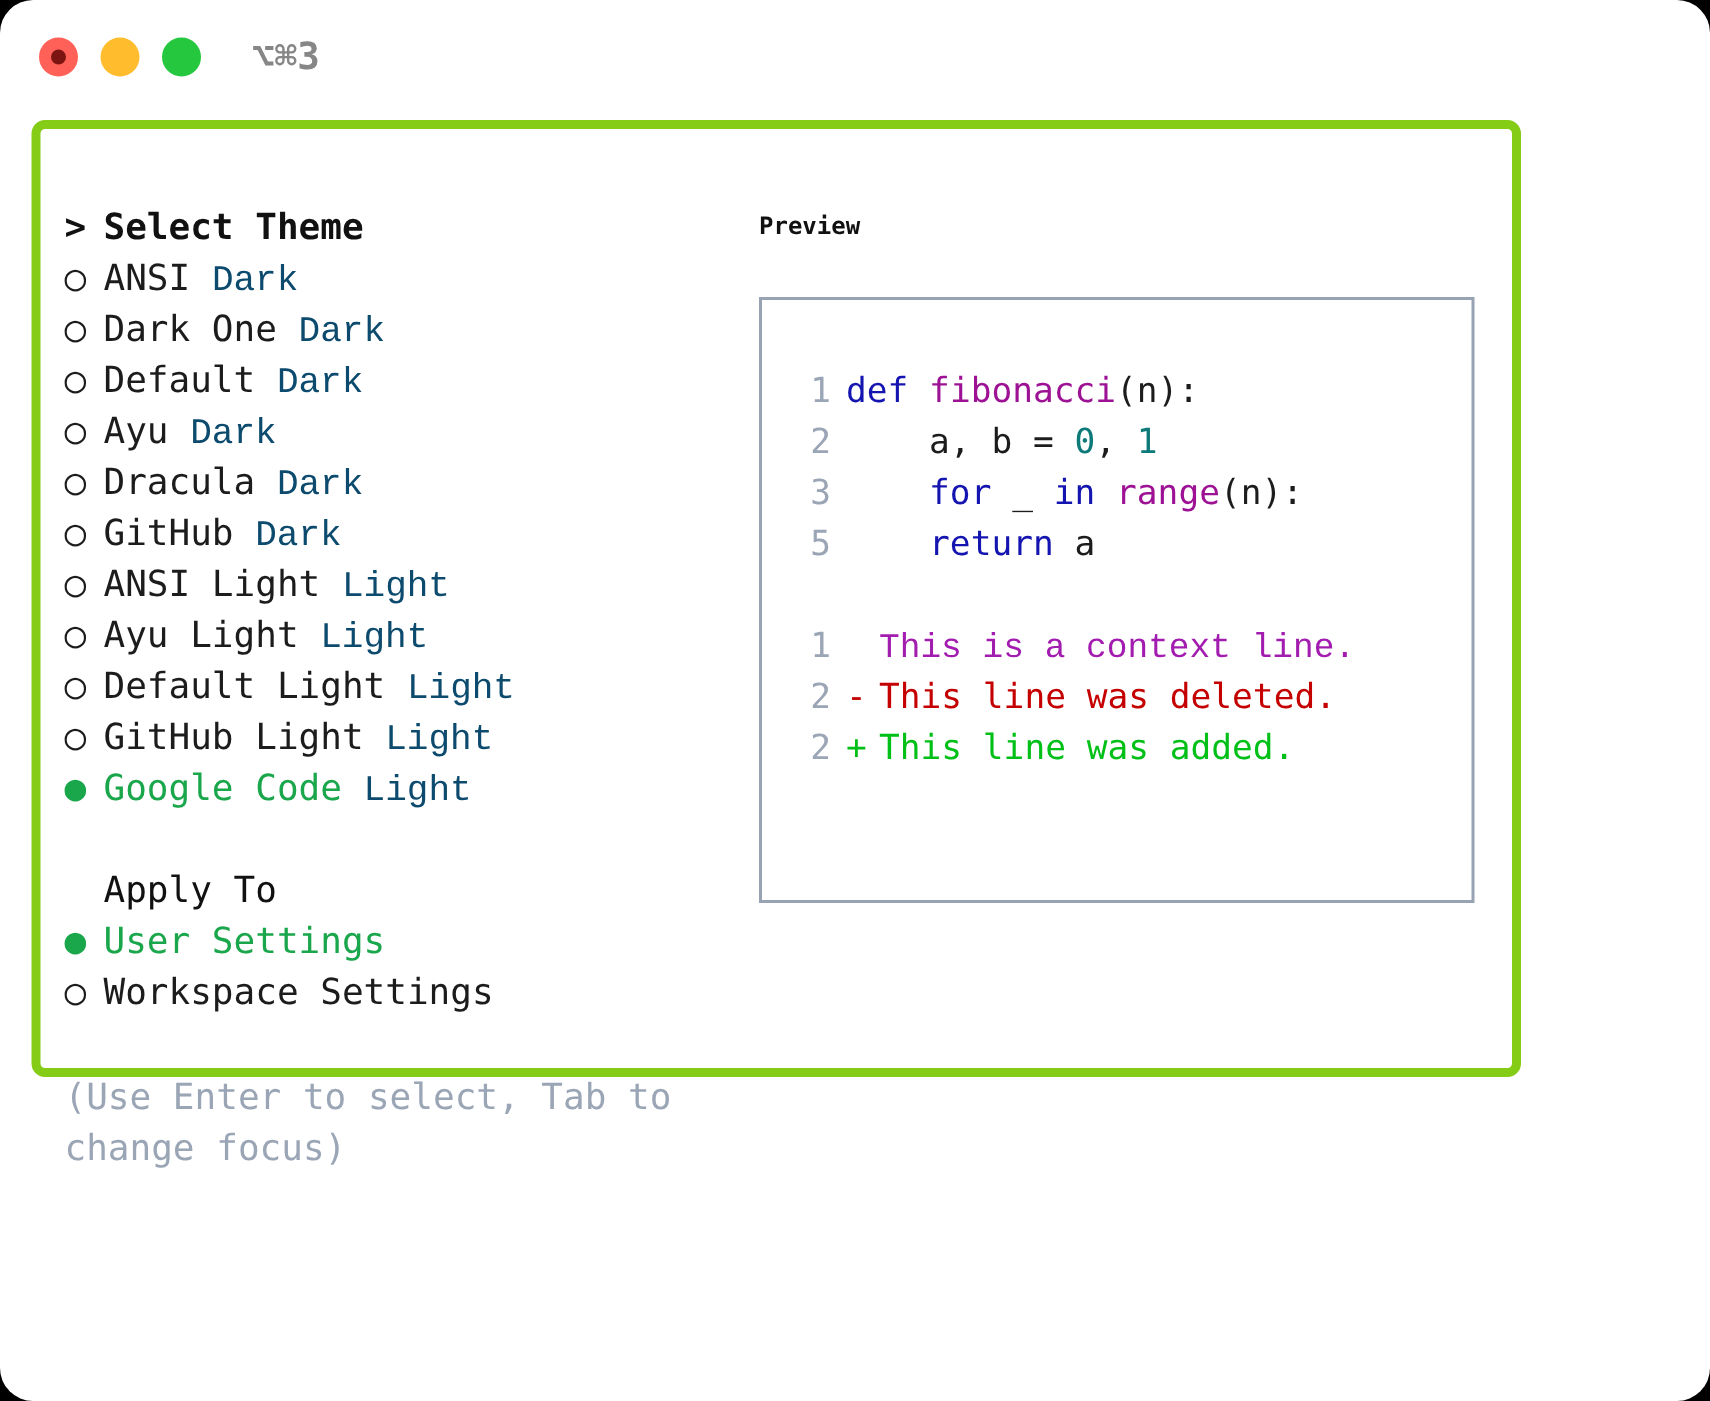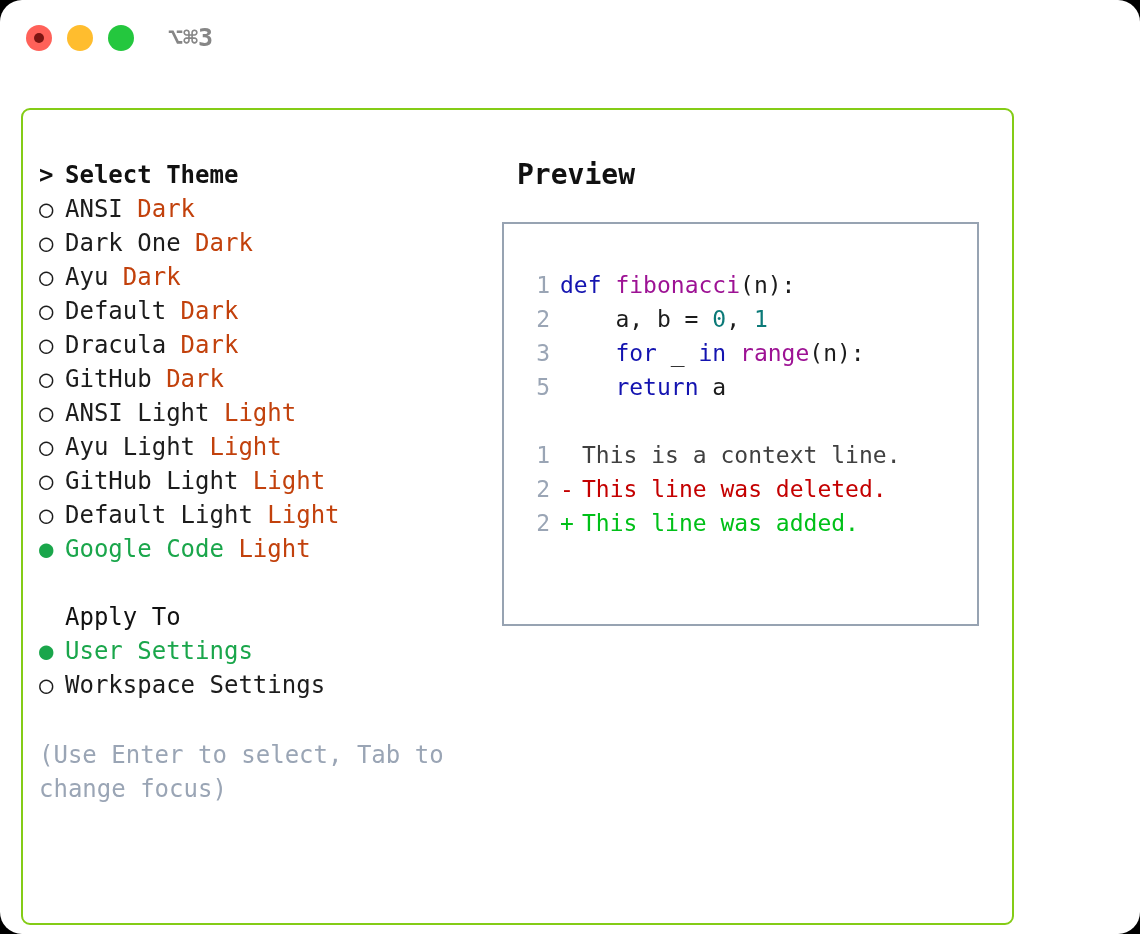--- a/index.html
+++ b/index.html
@@ -66,25 +66,25 @@
     font-weight: bold;
     color: #868686;
     letter-spacing: 0px;
     line-height: 32px;
   }
 
   
   .panel {
     position: absolute;
     left: 21px;
-    top: 108px;
+    top: 80px;
     width: 993px;
-    height: 817px;
+    height: 638px;
     box-sizing: border-box;
-    border: 2px solid #84cc16;
+    border: 6px solid #84cc16;
     border-radius: 9px;
     background: #ffffff;
   }
 
   
   .left-col {
     position: absolute;
     left: 16px;
     top: 48px;
     width: 450px;
@@ -98,21 +98,21 @@
     color: #1c1c1c;
   }
   .row .bullet {
     display: inline-block;
     width: 26px;
     color: #1c1c1c;
   }
   .row.selected .bullet { color: #1aa64b; }
   .row.selected .label  { color: #1aa64b; }
   .row .label  { color: #1c1c1c; }
-  .row .tag    { color: #c2410c; }
+  .row .tag    { color: #0c4a6e; font-family: Liberation Mono, monospace; }
 
   .section-head {
     height: 34px;
     line-height: 34px;
     font-size: 24px;
     font-weight: bold;
     color: #111111;
     white-space: nowrap;
   }
   .section-head .caret {
@@ -133,26 +133,25 @@
   }
 
   
   .right-col {
     position: absolute;
     left: 479px;
     top: 48px;
     width: 490px;
   }
   .preview-title {
-    font-size: 28px;
+    font-size: 16px;
     font-weight: bold;
     color: #111111;
     line-height: 34px;
     height: 34px;
-    margin-left: 15px;
   }
   .preview-box {
     margin-top: 30px;
     width: 477px;
     height: 404px;
     box-sizing: border-box;
     border: 2px solid #97a3b2;
     background: #ffffff;
     padding: 44px 0 0 18px;
   }
@@ -171,21 +170,21 @@
     color: #9aa5b5;
     margin-right: 10px;
   }
   .kw   { color: #1414b0; }
   .fn   { color: #9d1294; }
   .num  { color: #0c7a78; }
   .pl   { color: #1c1c1c; }
 
   .gap-line { height: 34px; }
 
-  .diff-ctx { color: #404040; }
+  .diff-ctx { color: #a21caf; font-family: Liberation Mono, monospace; }
   .diff-del { color: #c40000; }
   .diff-add { color: #00c018; }
   .sign {
     display: inline-block;
     width: 22px;
   }
 </style>
 </head>
 <body>
 
@@ -206,28 +205,28 @@
 
     <div class="left-col">
 
       <div class="section-head">
         <span class="caret">&gt;</span><span>Select Theme</span>
       </div>
 
       <div id="theme-list">
           <div class="row"><span class="bullet">○</span><span class="label">ANSI</span> <span class="tag">Dark</span></div>
           <div class="row"><span class="bullet">○</span><span class="label">Dark One</span> <span class="tag">Dark</span></div>
+          <div class="row"><span class="bullet">○</span><span class="label">Default</span> <span class="tag">Dark</span></div>
           <div class="row"><span class="bullet">○</span><span class="label">Ayu</span> <span class="tag">Dark</span></div>
-          <div class="row"><span class="bullet">○</span><span class="label">Default</span> <span class="tag">Dark</span></div>
           <div class="row"><span class="bullet">○</span><span class="label">Dracula</span> <span class="tag">Dark</span></div>
           <div class="row"><span class="bullet">○</span><span class="label">GitHub</span> <span class="tag">Dark</span></div>
           <div class="row"><span class="bullet">○</span><span class="label">ANSI Light</span> <span class="tag">Light</span></div>
           <div class="row"><span class="bullet">○</span><span class="label">Ayu Light</span> <span class="tag">Light</span></div>
+          <div class="row"><span class="bullet">○</span><span class="label">Default Light</span> <span class="tag">Light</span></div>
           <div class="row"><span class="bullet">○</span><span class="label">GitHub Light</span> <span class="tag">Light</span></div>
-          <div class="row"><span class="bullet">○</span><span class="label">Default Light</span> <span class="tag">Light</span></div>
           <div class="row selected"><span class="bullet">●</span><span class="label">Google Code</span> <span class="tag">Light</span></div>
         </div>
 
       <div class="spacer"></div>
 
       <div class="section-head unfocused">
         <span class="caret">&gt;</span><span>Apply To</span>
       </div>
 
       <div id="apply-list">

